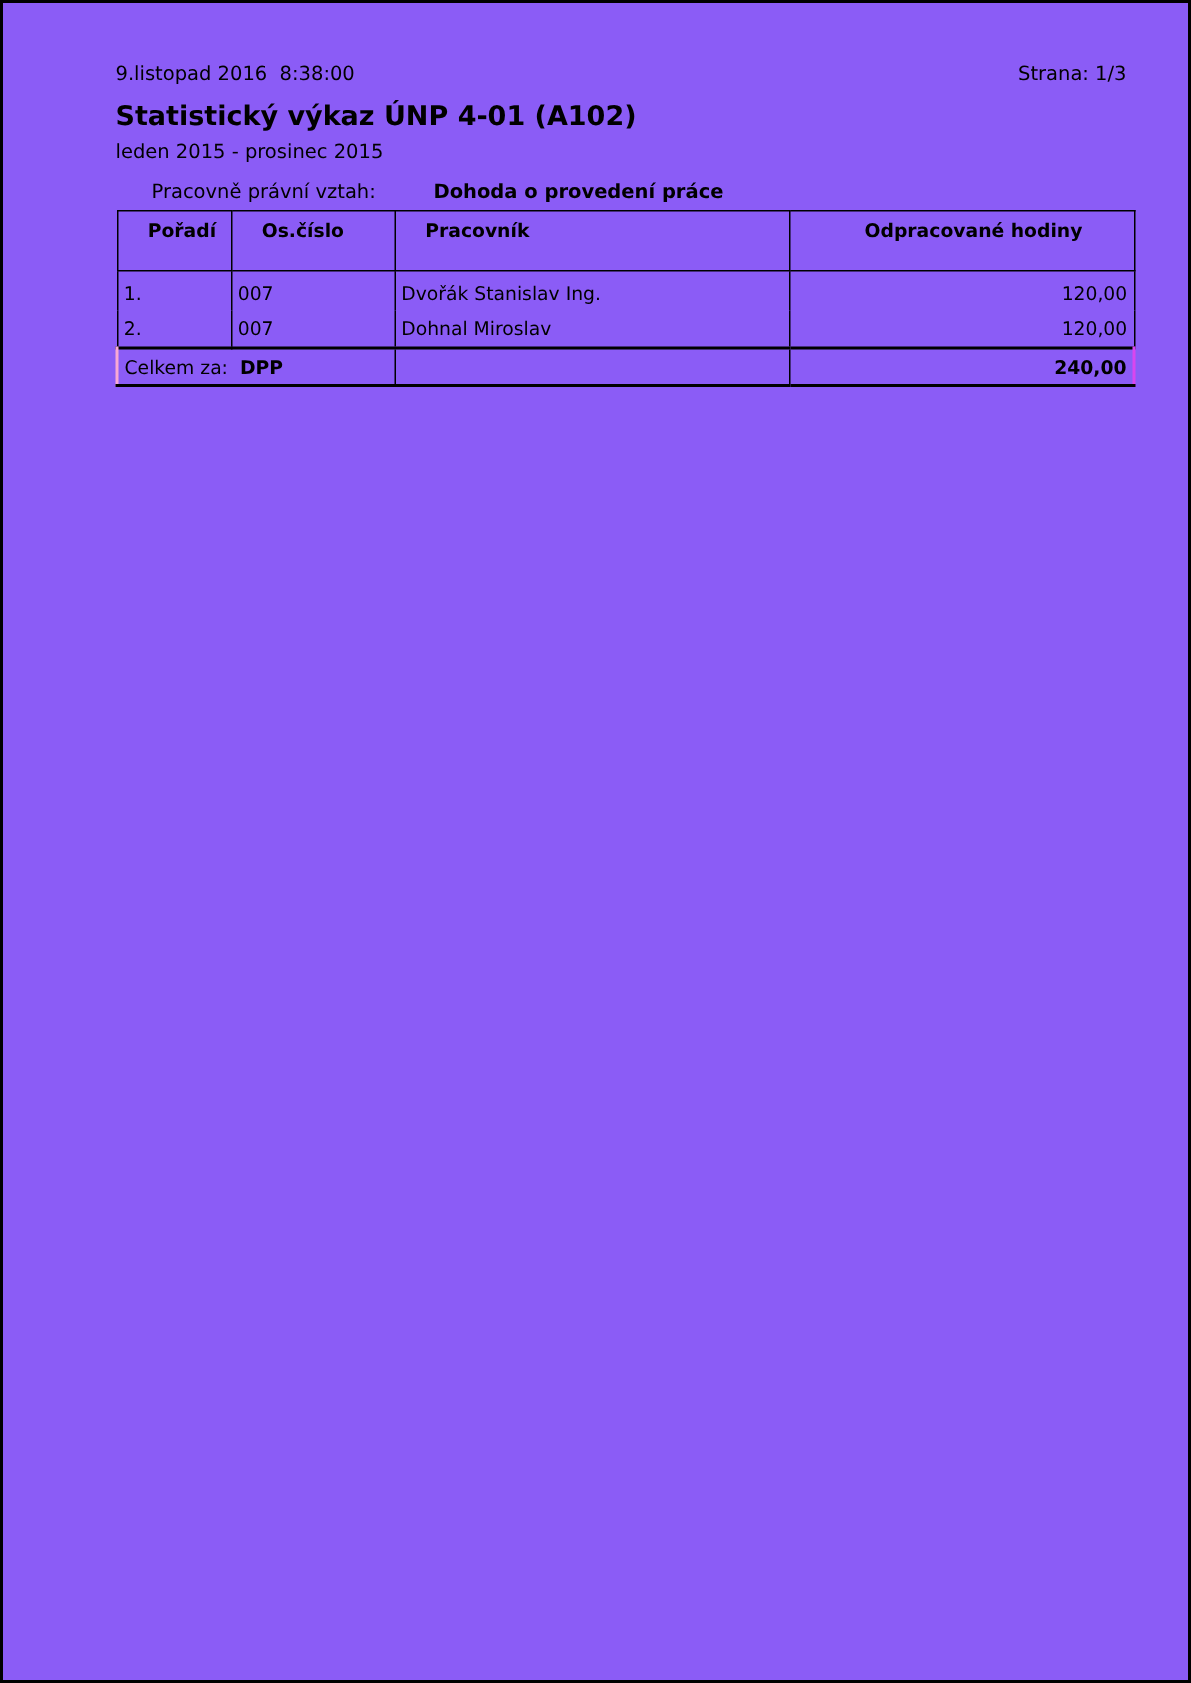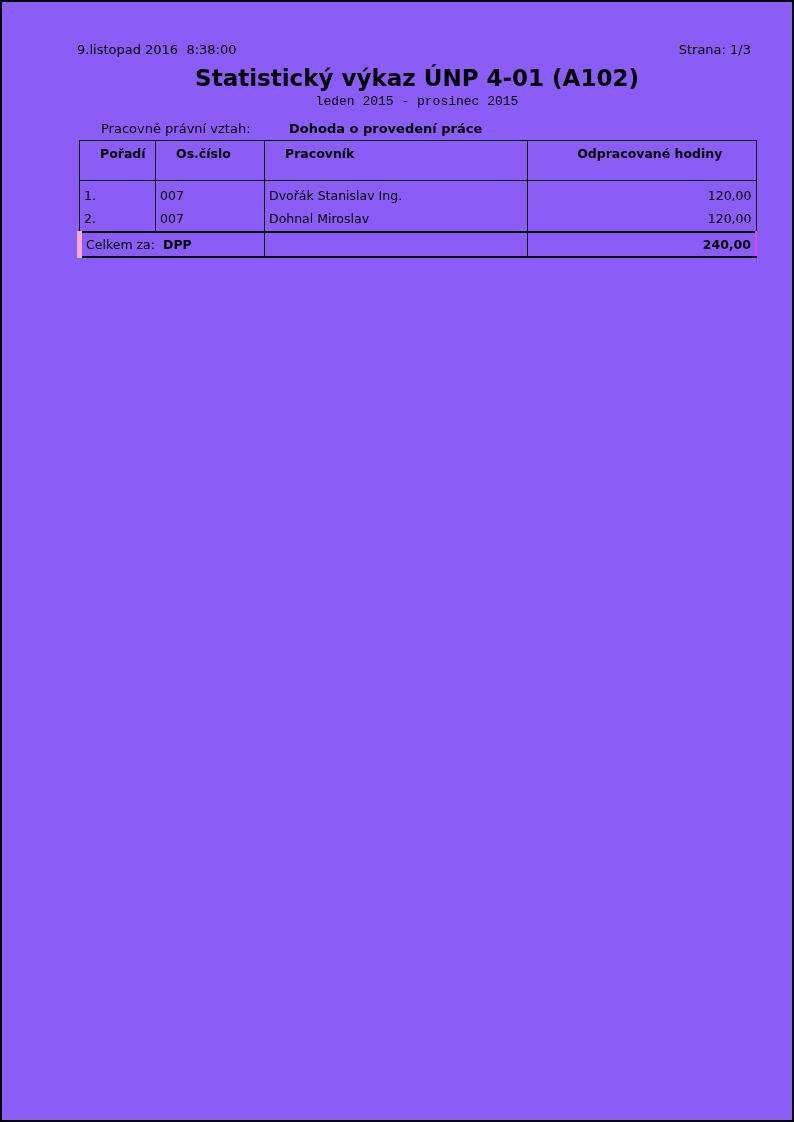--- a/index.html
+++ b/index.html
@@ -31,31 +31,29 @@
     line-height: 19px;
   }
   .datetime { white-space: pre; }
   .page-num { padding-right: 6px; }
   .company {
     font-size: 13px;
     line-height: 19px;
   }
   .title {
     margin: 5px 0 0 0;
-    font-size: 23px;
+    font-size: 18px;
     line-height: 28px;
     font-weight: 700;
-    text-align: center;
+    text-align: left;
   }
   .subtitle {
     margin-top: 2px;
     font-size: 13px;
     line-height: 16px;
-    text-align: center;
-    font-family: Liberation Mono, monospace;
   }
   .filter-line {
     margin-top: 11px;
     padding-left: 4px;
     font-size: 13px;
     line-height: 15px;
     margin-left: 20px;
   }
   .filter-label {
     display: inline-block;
@@ -92,21 +90,21 @@
   }
   tr.data td { height: 22px; vertical-align: middle; }
   tr.data.first td { height: 26px; padding-top: 5px; box-sizing: border-box; }
   td.num { text-align: right; padding-right: 6px; }
   tr.total td {
     border-top: 2px solid #000000;
     border-bottom: 2px solid #000000;
     height: 21px;
     vertical-align: middle;
   }
-  tr.total td:first-child { border-left: 5px solid #f9a8d4; }
+  tr.total td:first-child { border-left: 2px solid #f9a8d4; }
   tr.total td:last-child  { border-right: 2px solid #d946ef; font-weight: 700; }
   .total-label {
     display: inline-block;
     width: 77px;
   }
   .total-group { font-weight: 700; }
 </style>
 </head>
 <body>
 

